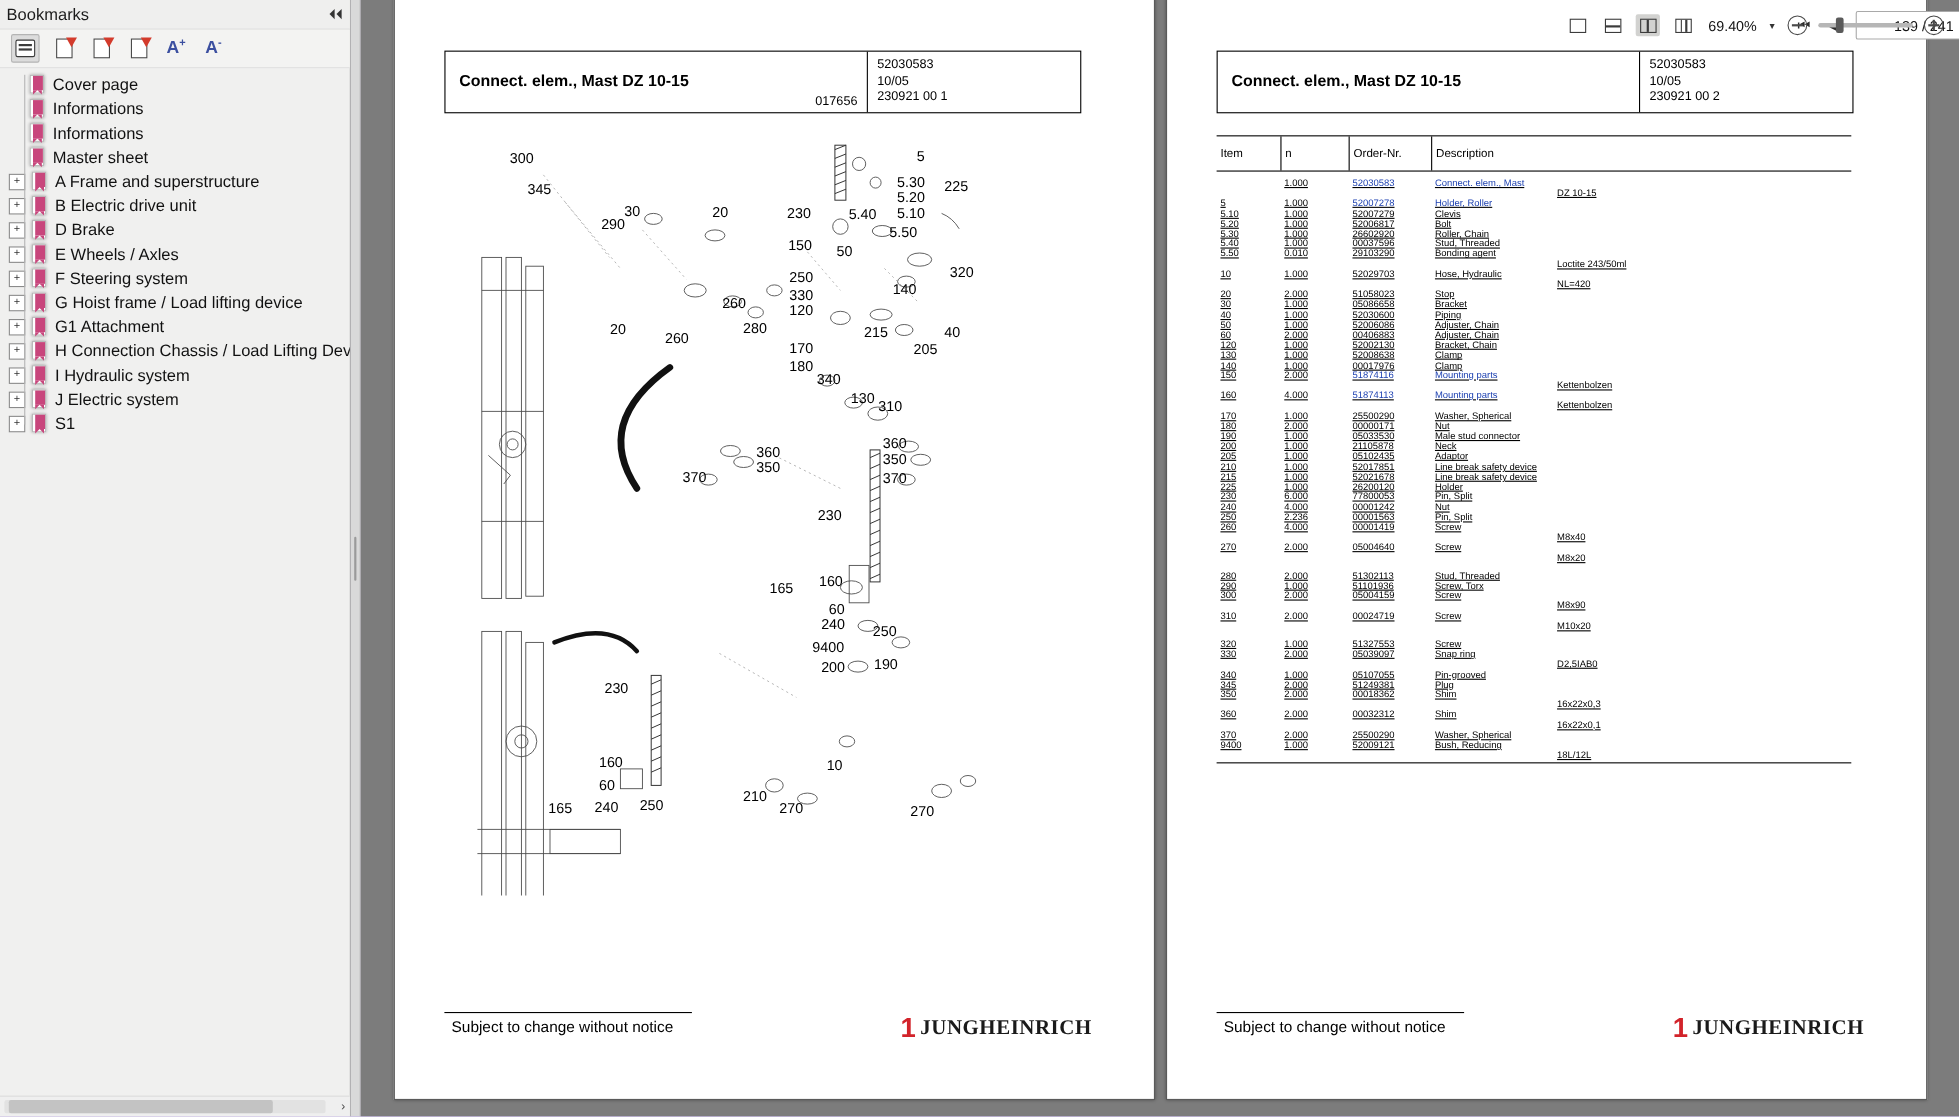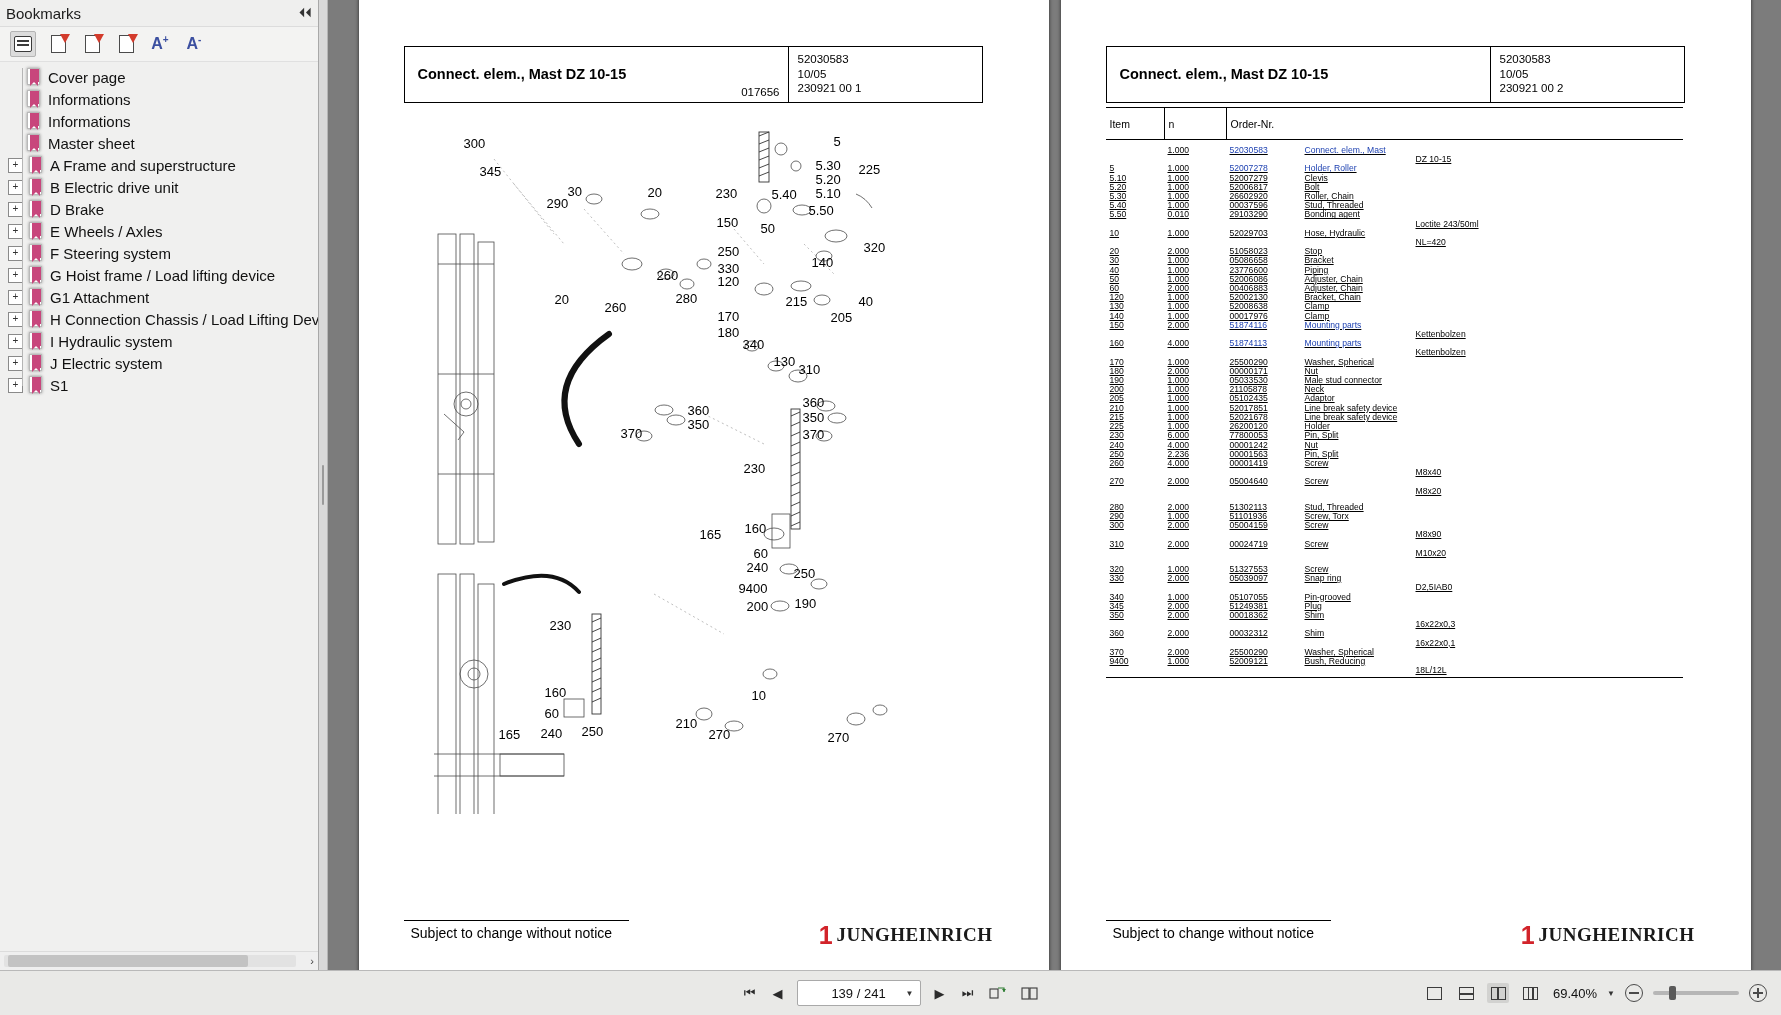--- a/index.html
+++ b/index.html
@@ -11,21 +11,21 @@
     width: 1781px;
     height: 1015px;
     font-family: "Liberation Sans", sans-serif;
     overflow: hidden;
     position: relative;
   }
   .app {
     position: absolute;
     inset: 0;
     display: flex;
-    flex-direction: column;
+    flex-direction: row;
     background: #8b5cf6;
   }
   .workspace {
     flex: 1;
     display: flex;
     min-height: 0;
     position: relative;
   }
 
   
@@ -332,21 +332,21 @@
     font-family: "Liberation Serif", serif;
     font-size: 19px;
     letter-spacing: .5px;
     color: #1a1a1a;
     font-weight: bold;
   }
 
   
   .parts-table {
     position: absolute;
-    left: 45px; top: 108px;
+    left: 45px; top: 124px;
     width: 577px;
     font-size: 8.6px;
     color: #000;
   }
   .pt-head {
     display: flex;
     border-top: 1px solid #000;
     border-bottom: 1px solid #000;
     height: 31px;
     align-items: center;
@@ -857,20 +857,21 @@
             <div>10/05</div>
             <div>230921 00 2</div>
           </div>
         </div>
 
         <div class="parts-table">
           <div class="pt-head">
             <div class="c-item">Item</div>
             <div class="c-n">n</div>
             <div class="c-ord">Order-Nr.</div>
+            <div class="c-desc">Description</div>
           </div>
           <div class="pt-body" id="pt-body">
               <div class="pt-row link">
                 <div class="c-item"></div>
                 <div class="c-n">1.000</div>
                 <div class="c-ord">52030583</div>
                 <div class="c-desc">Connect. elem., Mast</div>
               </div>
               <div class="pt-row pt-sub">
                 <div class="c-item"></div>
@@ -940,21 +941,21 @@
               </div>
               <div class="pt-row">
                 <div class="c-item">30</div>
                 <div class="c-n">1.000</div>
                 <div class="c-ord">05086658</div>
                 <div class="c-desc">Bracket</div>
               </div>
               <div class="pt-row">
                 <div class="c-item">40</div>
                 <div class="c-n">1.000</div>
-                <div class="c-ord">23776600</div>
+                <div class="c-ord">52030600</div>
                 <div class="c-desc">Piping</div>
               </div>
               <div class="pt-row">
                 <div class="c-item">50</div>
                 <div class="c-n">1.000</div>
                 <div class="c-ord">52006086</div>
                 <div class="c-desc">Adjuster, Chain</div>
               </div>
               <div class="pt-row">
                 <div class="c-item">60</div>

